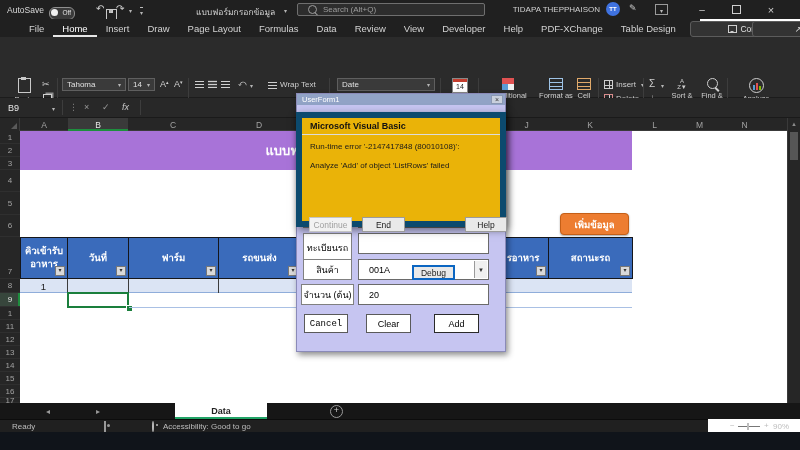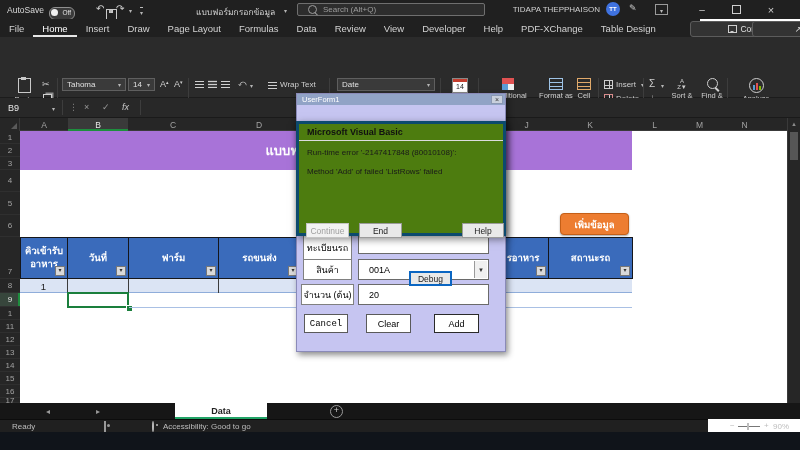--- a/index.html
+++ b/index.html
@@ -17,21 +17,21 @@
   .sav{width:9px;height:9px;border:1px solid #c9c9c9;position:relative;}
   .sav:before{content:"";position:absolute;left:2px;top:0;width:4px;height:3px;background:#c9c9c9;}
   #searchbox{left:297px;top:3px;width:188px;height:13px;border:1px solid #6f6f6f;border-radius:2px;background:#2d2d2d;color:#9c9c9c;font-size:8px;display:flex;align-items:center;gap:6px;padding-left:10px;box-sizing:border-box;}
   .mag{width:7px;height:7px;border:1px solid #9c9c9c;border-radius:50%;position:relative;display:inline-block;}
   .mag:after{content:"";position:absolute;left:6px;top:6px;width:4px;height:1px;background:#9c9c9c;transform:rotate(45deg);transform-origin:0 0;}
   .avatar{width:14px;height:14px;border-radius:50%;background:#3f72e0;color:#fff;font-size:6px;font-weight:bold;}
   .winbtn{color:#cfcfcf;font-size:10px;}
   .maxbox{width:7px;height:7px;border:1px solid #cfcfcf;}
   .ribopt{width:11px;height:9px;border:1px solid #9a9a9a;color:#bdbdbd;font-size:6px;display:flex;align-items:flex-end;justify-content:center;}
   
-  #ribbontabs{left:0;top:19px;width:700px;height:18px;background:#202020;display:flex;align-items:center;padding-left:0;box-sizing:border-box;}
+  #ribbontabs{left:0;top:19px;width:700px;height:18px;background:#202020;display:flex;align-items:center;padding-left:20px;box-sizing:border-box;}
   .rtab{padding:0 9px;font-size:9.5px;color:#d2d2d2;height:18px;display:flex;align-items:center;}
   .rtab.active{color:#fff;box-shadow:inset 0 -2px 0 #e6e6e6;}
   .topbtn{position:absolute;top:21px;height:14px;border:1px solid #5c5c5c;border-radius:3px;background:#333;color:#e0e0e0;font-size:8.5px;display:flex;align-items:center;justify-content:center;gap:3px;padding-left:37px;}
   .cmticon{width:7px;height:6px;border:1px solid #cfcfcf;position:relative;}
   .cmticon:after{content:"";position:absolute;left:1px;bottom:-3px;border:2px solid transparent;border-top-color:#cfcfcf;}
   
   #ribbon{left:0;top:37px;width:800px;height:61px;background:#2b2b2b;border-bottom:1px solid #1c1c1c;box-sizing:border-box;}
   .vsep{position:absolute;top:41px;height:42px;width:1px;background:#3d3d3d;}
   .glb{position:absolute;top:86px;font-size:7.5px;color:#a8a8a8;text-align:center;}
   .dl{position:absolute;top:88px;width:5px;height:5px;border-right:1px solid #9a9a9a;border-bottom:1px solid #9a9a9a;}
@@ -70,21 +70,21 @@
   #addbtn{left:560px;top:213px;width:67px;height:20px;background:#ed7d31;border:1px solid #c55f17;border-radius:4px;color:#fff;font-size:9.5px;font-weight:bold;box-shadow:0 1px 2px rgba(0,0,0,.35);}
   .cellline{position:absolute;width:1px;background:#3c3c3c;}
   
   #userform{left:296px;top:93px;width:210px;height:259px;background:#c6c5f1;border:1px solid #8a8ab8;box-sizing:border-box;box-shadow:2px 3px 6px rgba(0,0,0,.45);z-index:5;}
   #uftitle{position:absolute;left:0;top:0;width:100%;height:11px;background:#91a3c6;color:#fff;font-size:7.5px;display:flex;align-items:center;padding-left:5px;box-sizing:border-box;}
   .ufclose{position:absolute;right:2px;top:1px;width:12px;height:9px;background:#c9d0dd;border:1px solid #8b98b4;box-sizing:border-box;color:#333;font-size:7px;line-height:7px;text-align:center;}
   .flb{position:absolute;background:#fff;border:1px solid #808080;box-sizing:border-box;display:flex;align-items:center;justify-content:center;font-size:9px;color:#000;}
   .fin{position:absolute;background:#fff;border:1px solid #6a6a6a;box-sizing:border-box;font-size:9px;color:#000;display:flex;align-items:center;padding-left:10px;}
   .cmbA{position:absolute;right:1px;top:1px;bottom:1px;width:12px;background:#f0f0f0;border-left:1px solid #9a9a9a;display:flex;align-items:center;justify-content:center;font-size:6px;color:#333;}
   .fbtn{position:absolute;top:220px;height:19px;background:#fff;border:1px solid #5a5a5a;box-sizing:border-box;font-size:9px;color:#000;display:flex;align-items:center;justify-content:center;}
-  #dialog{left:296px;top:121px;width:210px;height:115px;background:#4d7c0f;border:3px solid #0c4a6e;box-sizing:border-box;box-shadow:2px 3px 8px rgba(0,0,0,.5);z-index:6;color:#1a1a1a;}
+  #dialog{left:296px;top:112px;width:210px;height:115px;background:#eab308;border:6px solid #0c4a6e;box-sizing:border-box;box-shadow:2px 3px 8px rgba(0,0,0,.5);z-index:6;color:#1a1a1a;}
   .dbtn{position:absolute;top:99px;height:15px;background:#e9e9e9;border:1px solid #9b9b9b;box-sizing:border-box;font-size:8.5px;color:#1a1a1a;display:flex;align-items:center;justify-content:center;}
   .dbtn.disabled{color:#9f9f9f;background:#f2f2f2;border-color:#c4c4c4;}
   .dbtn.default{border:2px solid #0b66c2;margin-top:48px;}
   
   #tabsbar{left:0;top:403px;width:800px;height:16px;background:#161616;color:#9a9a9a;}
   #sheettab{left:175px;top:403px;width:92px;height:16px;background:#fff;color:#222;font-size:9px;font-weight:bold;box-shadow:inset 0 -2px 0 #21a366;}
   .addsheet{left:330px;top:405px;width:11px;height:11px;border:1px solid #9a9a9a;border-radius:50%;color:#cfcfcf;font-size:9px;line-height:9px;text-align:center;}
   #statusbar{left:0;top:419px;width:708px;height:13px;background:#202020;border-top:1px solid #0c0c0c;box-sizing:border-box;color:#bdbdbd;font-size:8px;}
   .acsico{width:8px;height:8px;border:1px solid #bdbdbd;border-radius:50%;position:relative;}
   .acsico:after{content:"";position:absolute;left:2.5px;top:2px;width:2px;height:2px;border-radius:50%;background:#bdbdbd;}
@@ -415,21 +415,21 @@
     </div>
     <div class="fbtn" style="left:7px;width:44px;font-family:Liberation Mono, monospace;">Cancel</div>
     <div class="fbtn" style="left:69px;width:45px;">Clear</div>
     <div class="fbtn" style="left:137px;width:45px;border-width:1.5px;border-color:#2a2a2a;">Add</div>
   </div>
 
   <div class="a" id="dialog">
     <div style="position:absolute;left:8px;top:3px;font-size:9px;font-weight:bold;color:#111;">Microsoft Visual Basic</div>
     <div style="position:absolute;left:0;top:16px;width:100%;height:1px;background:#dcdcdc;"></div>
     <div style="position:absolute;left:8px;top:24px;font-size:8px;">Run-time error '-2147417848 (80010108)':</div>
-    <div style="position:absolute;left:8px;top:43px;font-size:8px;">Method 'Add' of failed 'ListRows' failed</div>
+    <div style="position:absolute;left:8px;top:43px;font-size:8px;">Analyze 'Add' of object 'ListRows' failed</div>
     <div class="dbtn disabled" style="left:7px;width:43px;">Continue</div>
     <div class="dbtn" style="left:60px;width:43px;">End</div>
     <div class="dbtn default" style="left:110px;width:43px;">Debug</div>
     <div class="dbtn" style="left:163px;width:42px;">Help</div>
   </div>
 
   <div class="a" id="tabsbar">
     <span class="a" style="left:46px;top:4px;font-size:8px;">◂</span>
     <span class="a" style="left:96px;top:4px;font-size:8px;">▸</span>
   </div>

